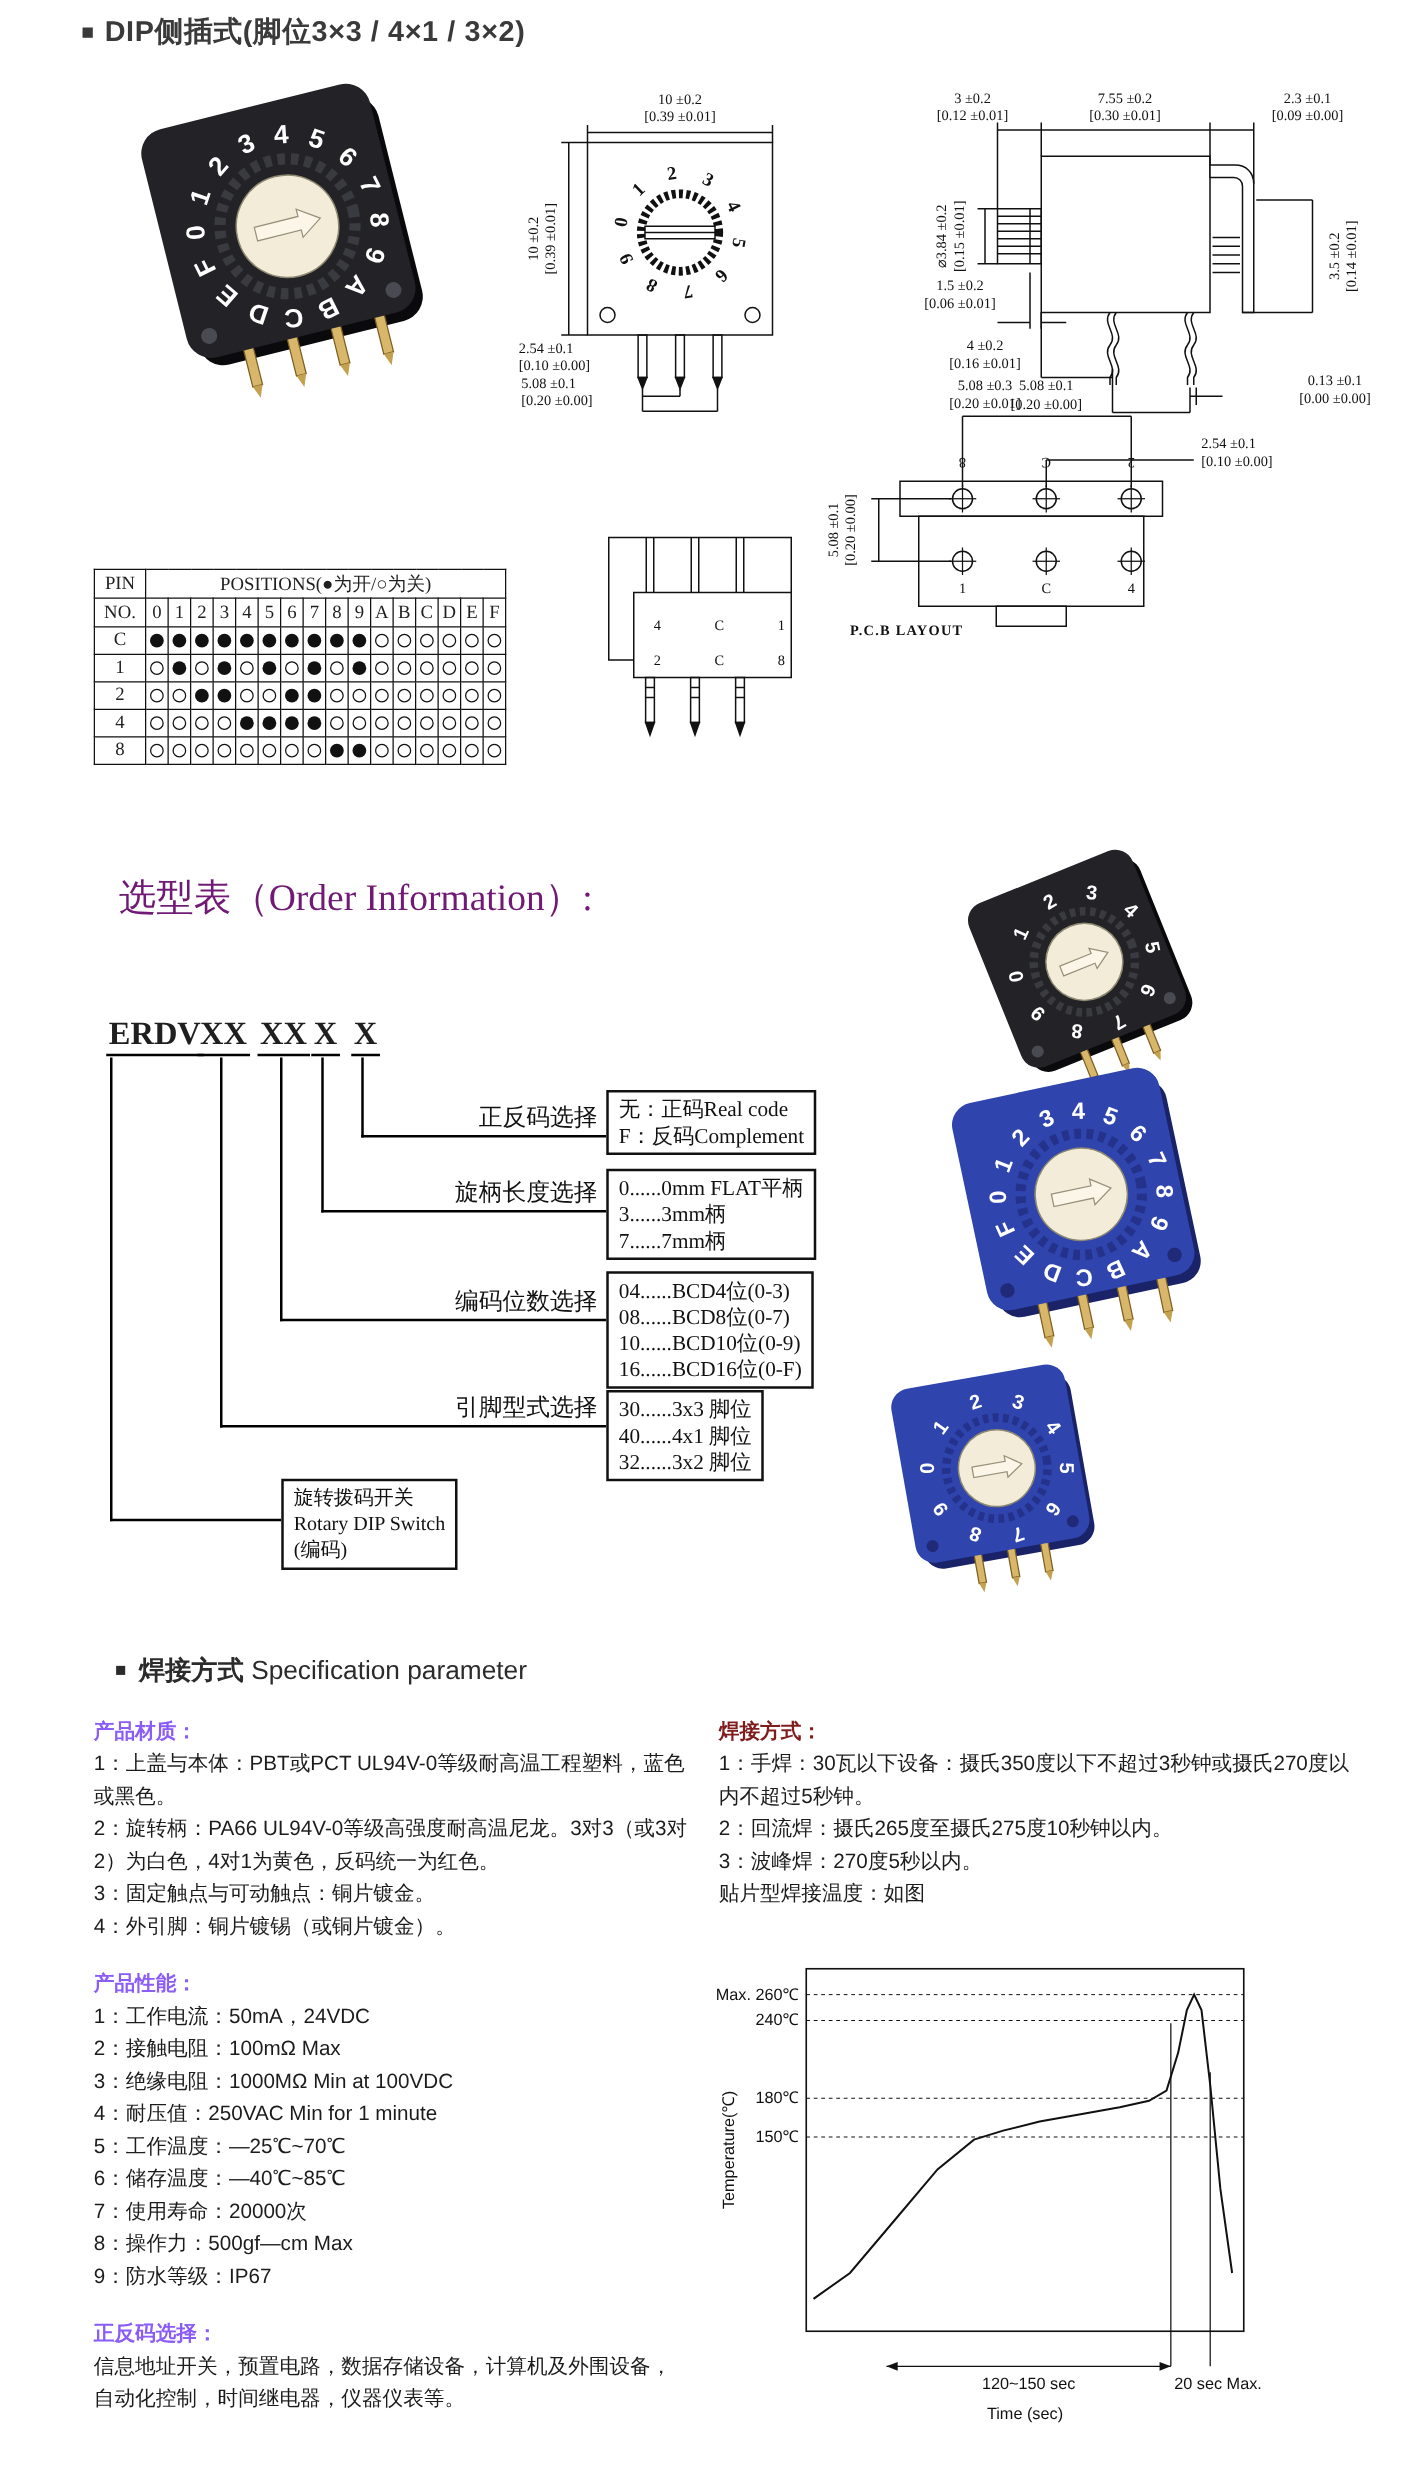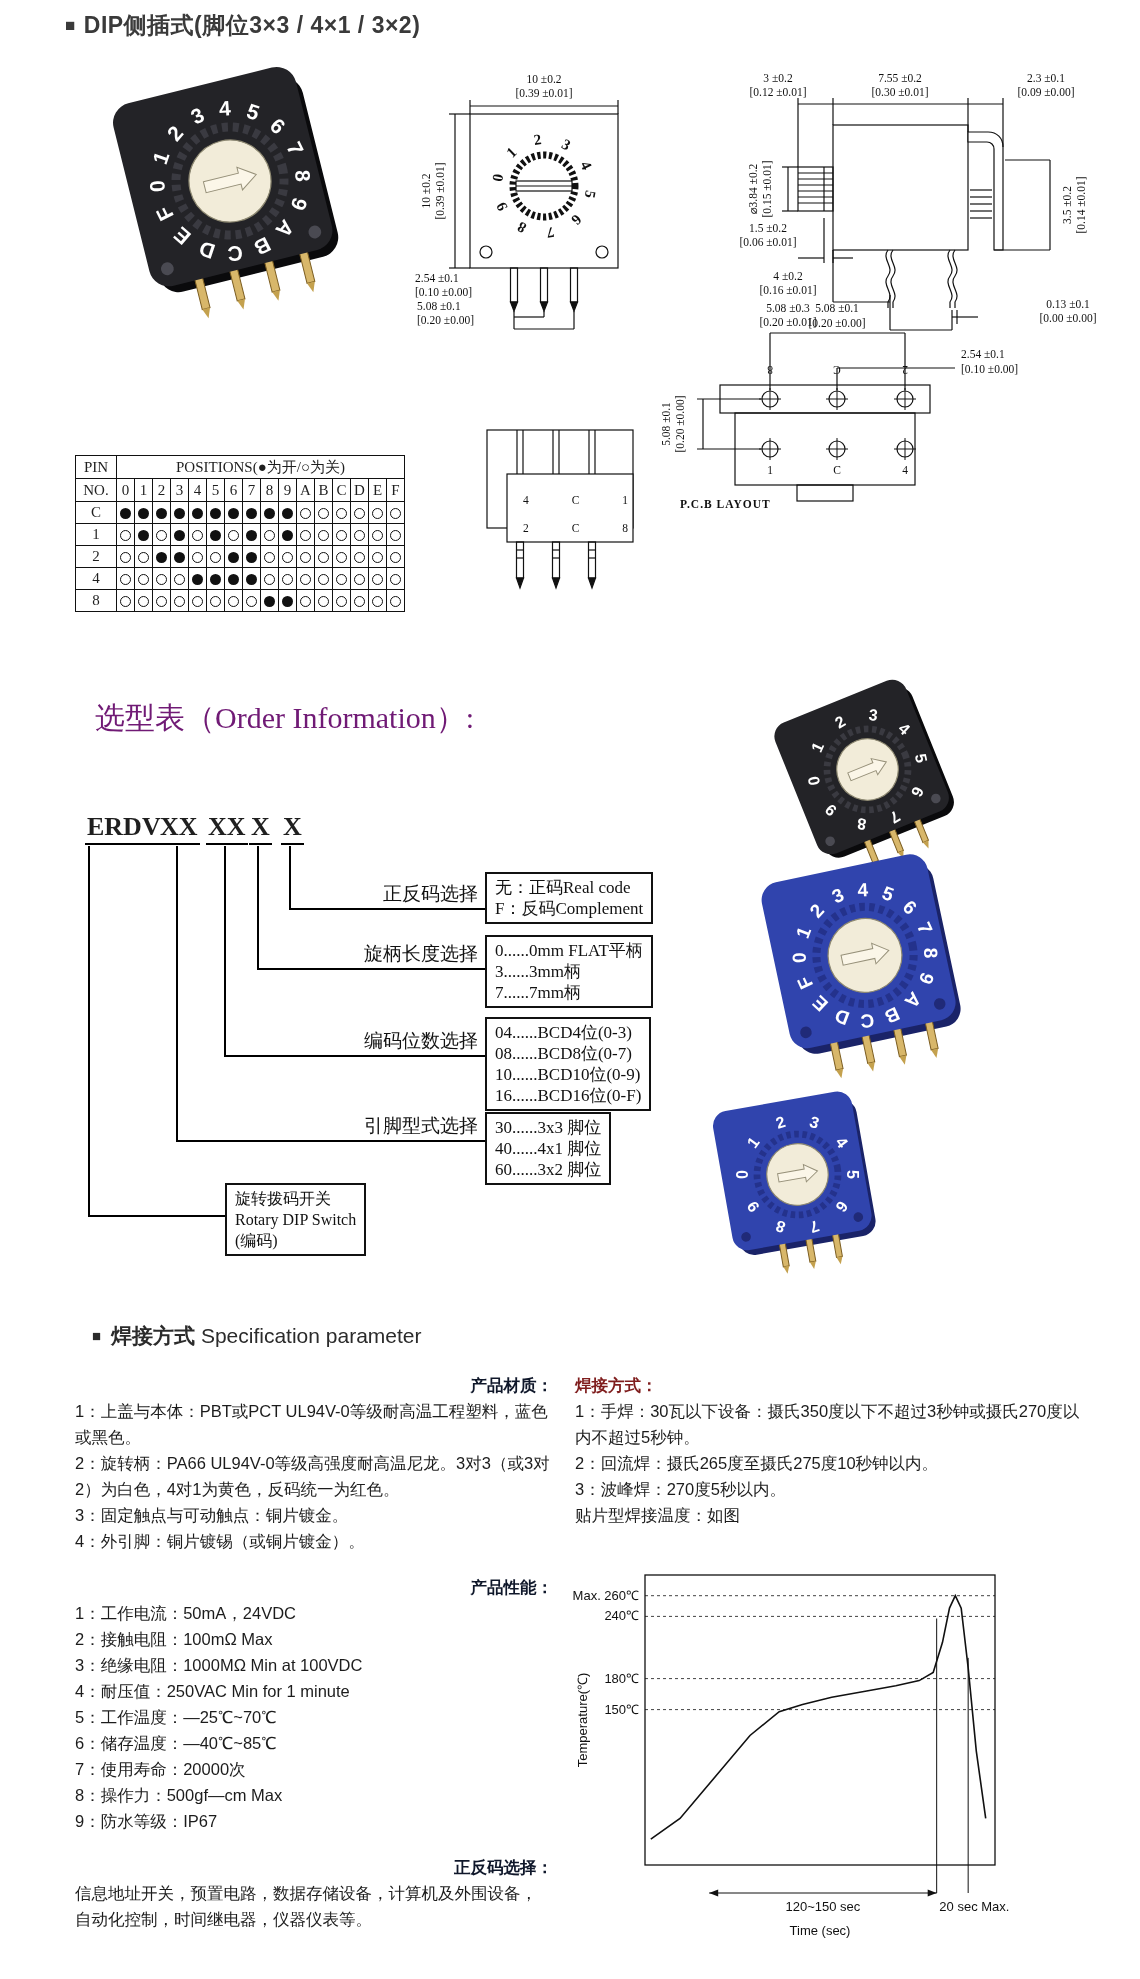--- a/index.html
+++ b/index.html
@@ -32,21 +32,21 @@
   .blabel{position:absolute;font-family:"Liberation Serif",serif;font-size:19px;color:#111;white-space:nowrap;}
   .obox{position:absolute;border:2px solid #111;background:#fff;padding:3px 8px;
         font-family:Liberation Serif, serif;font-size:17px;line-height:21px;color:#111;white-space:nowrap;}
   
   .spec-h2{font-size:21px;color:#2b2b2b;white-space:nowrap;}
   .spec-h2 .blt{font-size:15px;vertical-align:2px;margin-right:10px;}
   .spec-h2 .cn{font-weight:bold;}
   .spec-col{position:absolute;font-size:16.5px;line-height:26px;color:#1c1c1c;}
   .spec-block{margin-bottom:20px;}
   .spec-head{font-weight:bold;}
-  .spec-head.orange{color:#0f172a;text-align:right;}
+  .spec-head.orange{color:#8b5cf6;}
   .spec-head.blue{color:#7f1d1d;}
   .chart-wrap{position:absolute;}
   .chart-txt{font-family:"Liberation Sans",sans-serif;font-size:13px;fill:#111;}
 </style>
 </head>
 <body>
 
 <div id="page">
 
   <div class="abs doc-title" style="left:65px;top:10px;">
@@ -547,21 +547,21 @@
         <div>08......BCD8位(0-7)</div>
         <div>10......BCD10位(0-9)</div>
         <div>16......BCD16位(0-F)</div>
       </div>
       <div class="tline v" style="left:176px;top:846px;height:296px"></div>
       <div class="tline h" style="left:176px;top:1140px;width:309px"></div>
       <div class="blabel" style="right:662px;top:1113px">引脚型式选择</div>
       <div class="obox" style="left:485px;top:1112px">
         <div>30......3x3 脚位</div>
         <div>40......4x1 脚位</div>
-        <div>60......3x2 脚位</div>
+        <div>32......3x2 脚位</div>
       </div>
       <div class="tline v" style="left:88px;top:846px;height:371px"></div>
       <div class="tline h" style="left:88px;top:1215px;width:137px"></div>
       <div class="obox" style="left:225px;top:1183px;font-size:16px">
         <div>旋转拨码开关</div>
         <div>Rotary DIP Switch</div>
         <div>(编码)</div>
       </div>
     </div>
 

